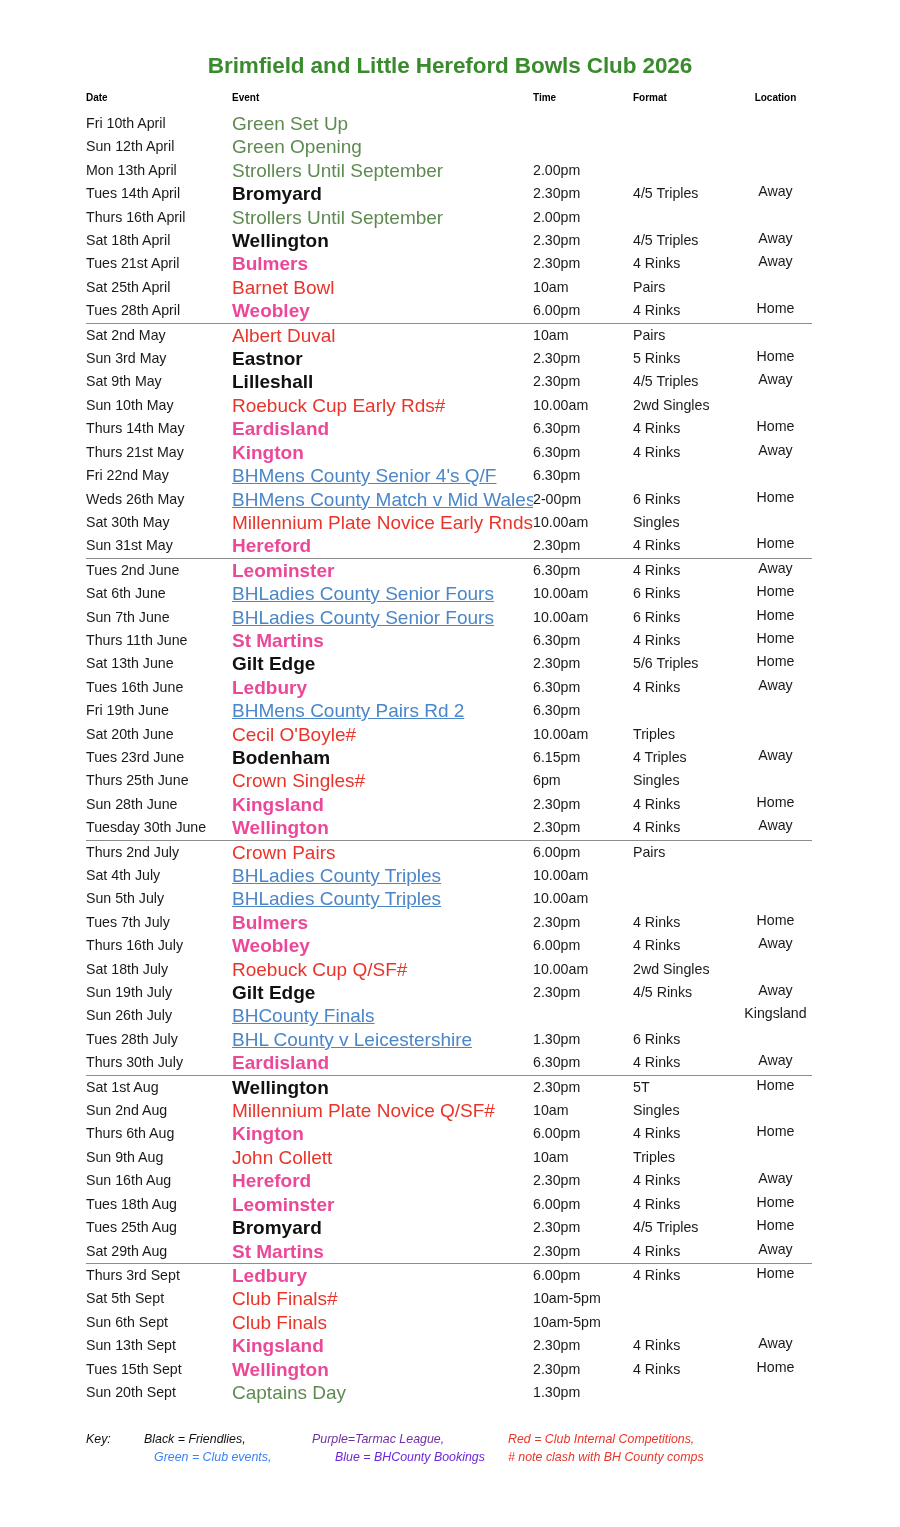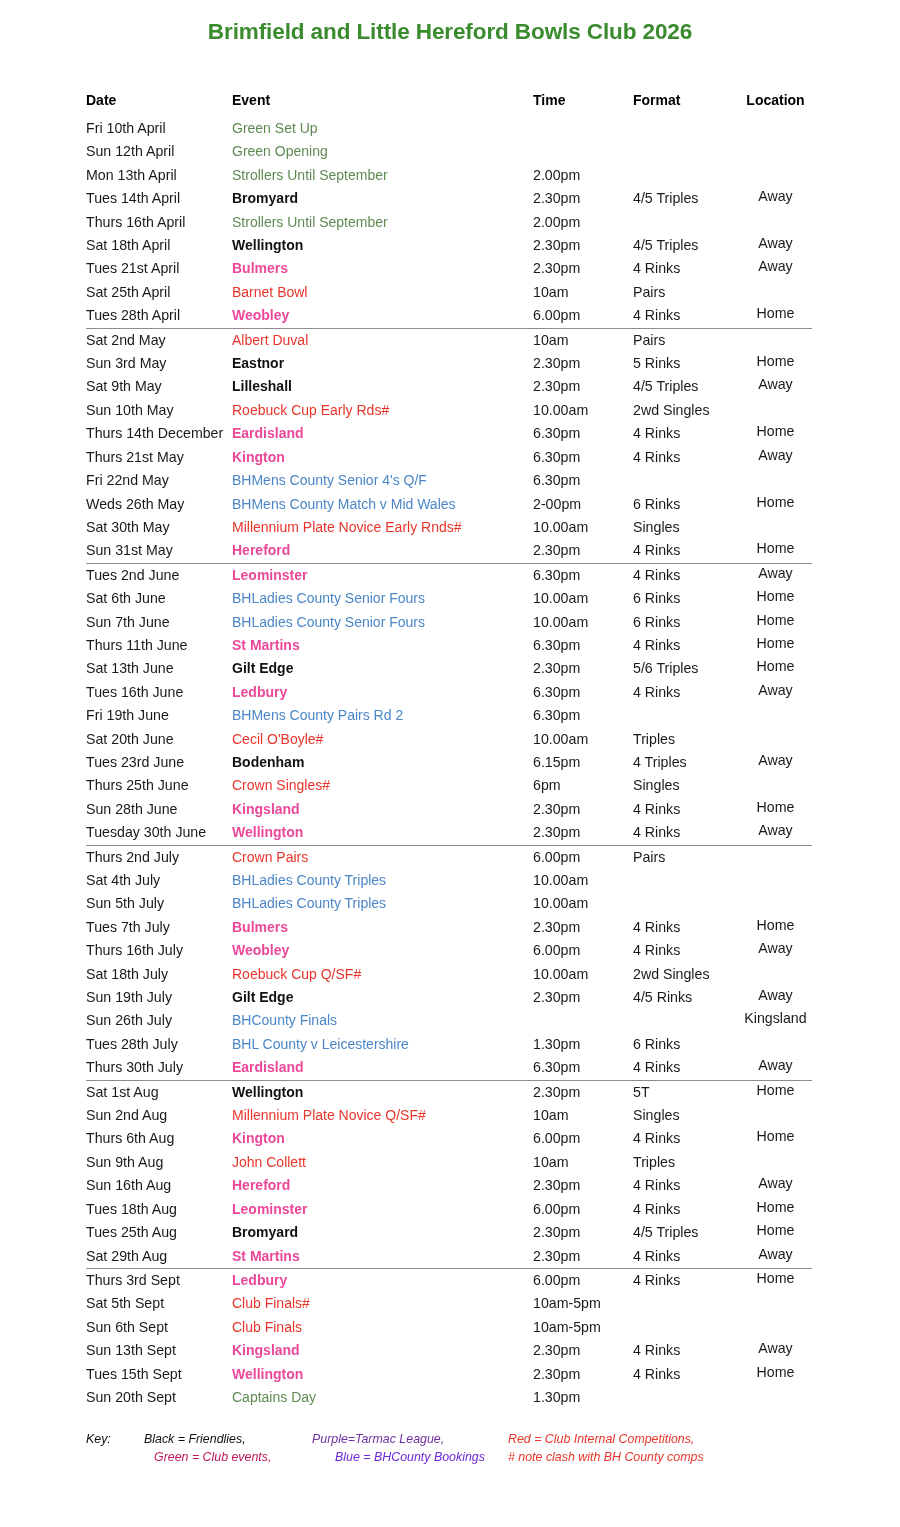--- a/index.html
+++ b/index.html
@@ -20,21 +20,21 @@
     width: 900px;
     height: 1527px;
     position: relative;
   }
 
   .title {
     text-align: center;
     font-size: 22.5px;
     font-weight: bold;
     color: #3a8a2e;
-    padding-top: 19px;
+    padding-top: 53px;
     letter-spacing: -0.1px;
   }
 
   .table-wrap {
     position: absolute;
     left: 86px;
     top: 92px;
     width: 726px;
   }
 
@@ -44,56 +44,56 @@
     table-layout: fixed;
   }
 
   table.fixtures col.c-date     { width: 146px; }
   table.fixtures col.c-event    { width: 301px; }
   table.fixtures col.c-time     { width: 100px; }
   table.fixtures col.c-format   { width: 106px; }
   table.fixtures col.c-location { width: 73px; }
 
   thead th {
-    font-size: 14px;
+    font-size: 10px;
     font-weight: bold;
     text-align: left;
     padding: 0 0 9px 0;
     color: #000;
     vertical-align: bottom;
     white-space: nowrap;
   }
   th.h-location { text-align: center; }
 
   tbody td {
     font-size: 14.2px;
     padding: 0;
     height: 23.4px;
     line-height: 23.4px;
     vertical-align: middle;
     white-space: nowrap;
     overflow: hidden;
   }
 
   td.date   { color: #1a1a1a; }
-  td.event  { font-size: 14px; }
+  td.event  { font-size: 19px; }
   td.time   { color: #1a1a1a; }
   td.format { color: #1a1a1a; }
   td.location {
     text-align: center;
     color: #1a1a1a;
     vertical-align: top;
     line-height: 19px;
   }
 
   
   .cat-black  { color: #111111; font-weight: bold; }
   .cat-green  { color: #5e8a52; font-weight: normal; }
   .cat-purple { color: #ec4899; font-weight: bold; }
-  .cat-blue   { color: #4a86c8; font-weight: normal; }
+  .cat-blue   { color: #4a86c8; font-weight: normal; text-decoration: underline; }
   .cat-red    { color: #e8352b; font-weight: normal; }
 
   tr.month-end td {
     border-bottom: 1.4px solid #8c8c8c;
   }
 
   
   .key {
     position: absolute;
     left: 86px;
@@ -108,21 +108,21 @@
     grid-template-columns: 58px 168px 196px auto;
   }
   .key-label {
     font-weight: normal;
     font-style: italic;
     color: #111;
     text-align: left;
   }
   .key-cell { white-space: nowrap; }
   .k-black  { color: #111111; }
-  .k-green  { color: #be185d; }
+  .k-green  { color: #3b82f6; }
   .k-purple { color: #7030a0; }
   .k-blue   { color: #6d28d9; text-align: center; }
   .k-red    { color: #e8352b; }
   .key-indent { padding-left: 10px; }
 </style>
 </head>
 <body>
 
 <div id="page">
 
@@ -232,21 +232,21 @@
             <td class="location">Away</td>
           </tr>
           <tr>
             <td class="date">Sun 10th May</td>
             <td class="event cat-red">Roebuck Cup Early Rds#</td>
             <td class="time">10.00am</td>
             <td class="format">2wd Singles</td>
             <td class="location"></td>
           </tr>
           <tr>
-            <td class="date">Thurs  14th December</td>
+            <td class="date">Thurs  14th May</td>
             <td class="event cat-purple">Eardisland</td>
             <td class="time">6.30pm</td>
             <td class="format">4 Rinks</td>
             <td class="location">Home</td>
           </tr>
           <tr>
             <td class="date">Thurs  21st May</td>
             <td class="event cat-purple">Kington</td>
             <td class="time">6.30pm</td>
             <td class="format">4 Rinks</td>

